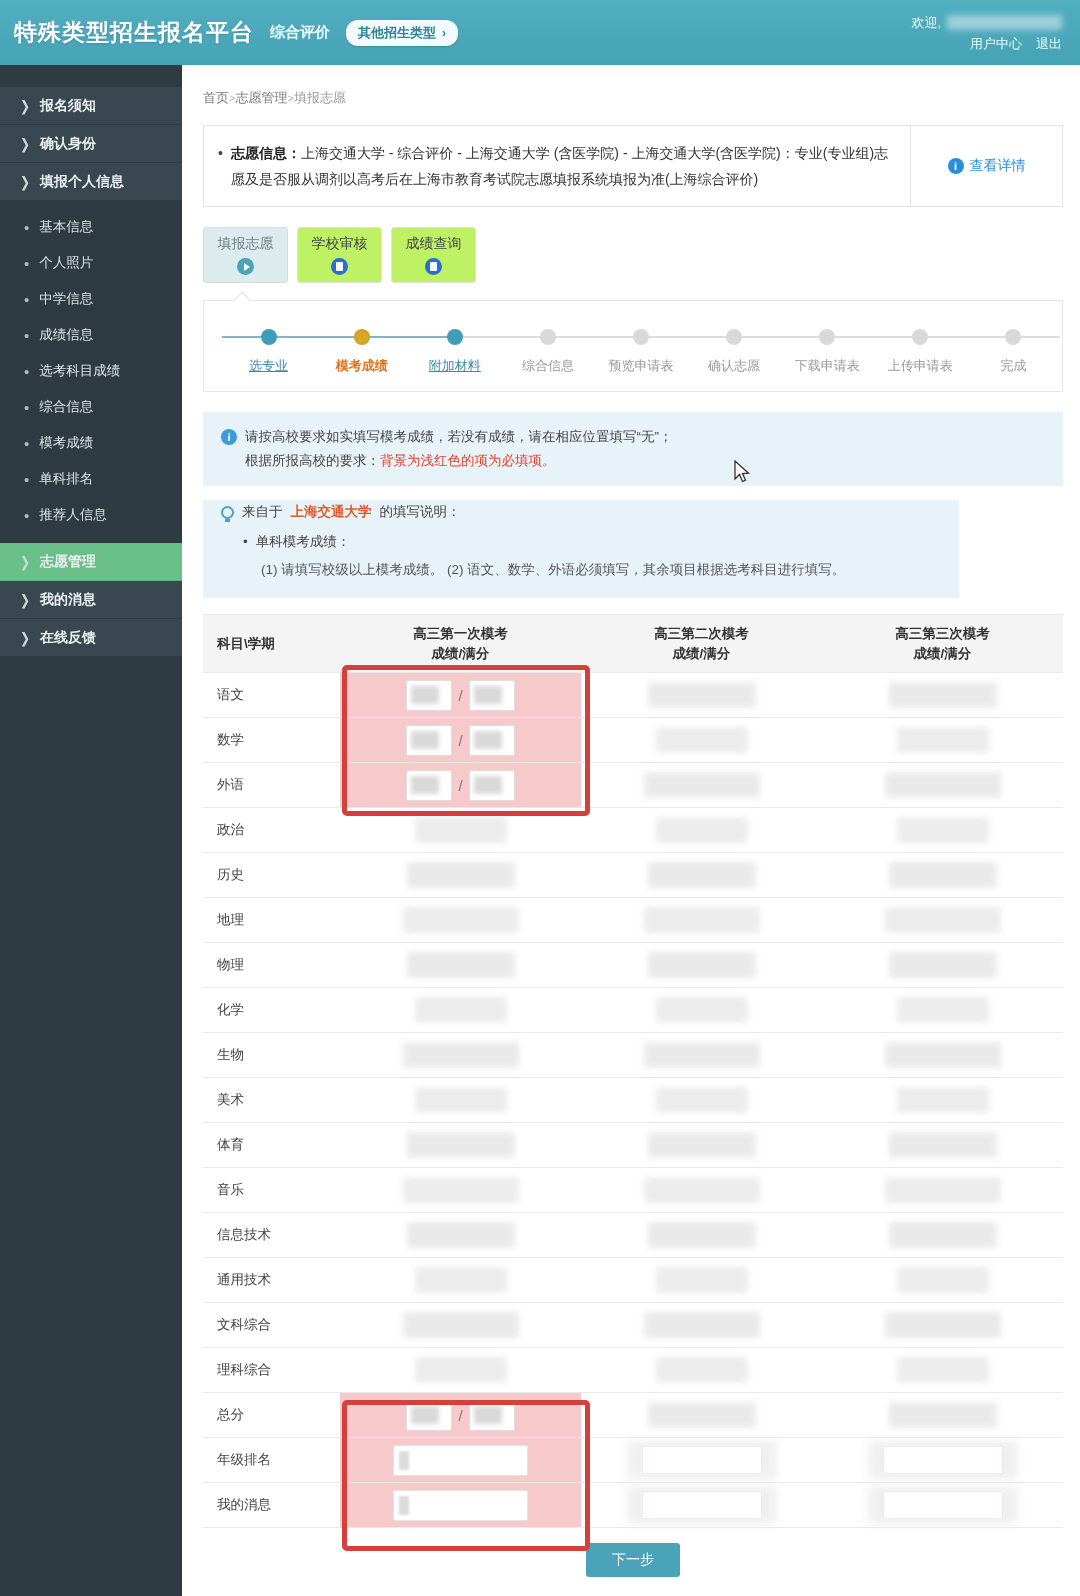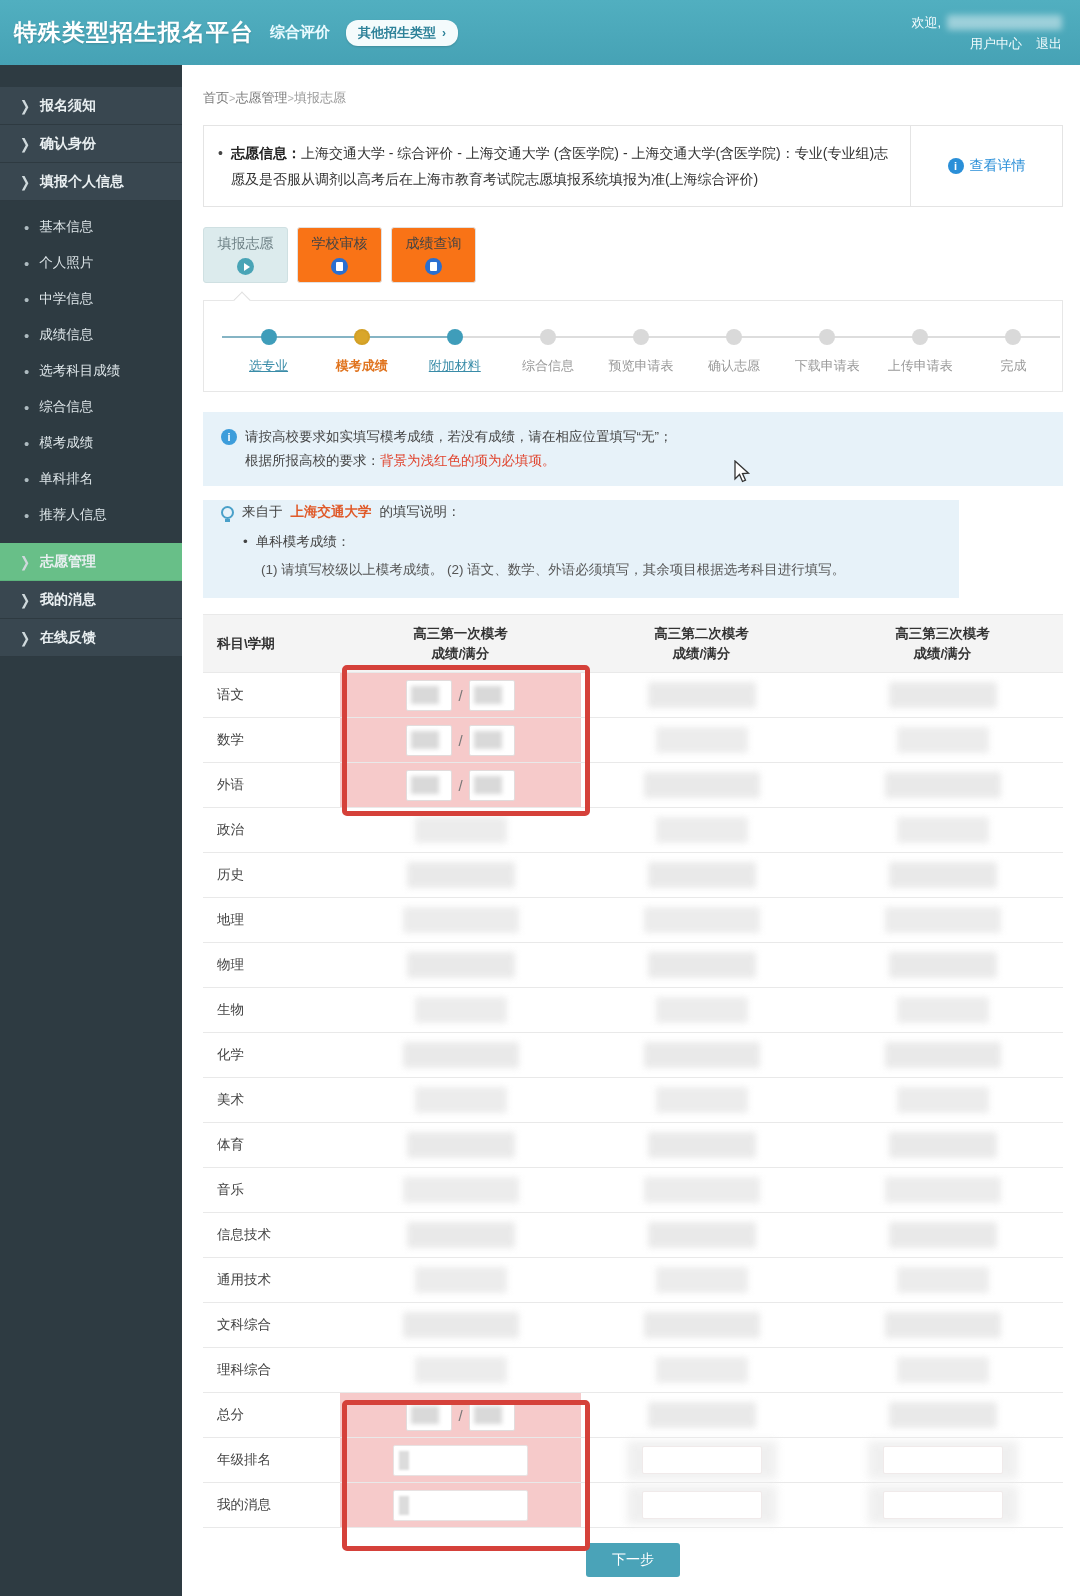--- a/index.html
+++ b/index.html
@@ -67,21 +67,21 @@
   .info-bar-detail {
     width:152px; border-left:1px solid #e4e4e4; display:flex; align-items:center;
     justify-content:center; gap:6px; color:#2a8fd8; font-size:14px; cursor:pointer;
   }
   .i-circle { width:16px; height:16px; border-radius:50%; background:#2a8fd8; color:#fff;
     font-size:11px; font-weight:bold; display:inline-flex; align-items:center;
     justify-content:center; font-style:normal; }
   
   .tabs { margin-top:20px; display:flex; gap:9px; }
   .tab-card {
-    width:85px; height:56px; border:1px solid #e1e1e1; background:#f97316; border-radius:3px;
+    width:85px; height:56px; border:1px solid #e1e1e1; background:#bef264; border-radius:3px;
     display:flex; flex-direction:column; align-items:center; justify-content:center;
     gap:5px; cursor:pointer; font-size:14px; color:#444;
   }
   .tab-card.active { background:#dcebed; border-color:#cfe0e2; color:#6c7f84; }
   .tab-icon { width:17px; height:17px; border-radius:50%; background:#2a6fd0;
     display:flex; align-items:center; justify-content:center; }
   .tab-card.active .tab-icon { background:#49a4b6; }
   .tab-icon .play { width:0; height:0; border-left:6px solid #fff;
     border-top:4px solid transparent; border-bottom:4px solid transparent; margin-left:2px; }
   .tab-icon .doc { width:7px; height:9px; background:#fff; border-radius:1px; }
@@ -497,33 +497,33 @@
               <div class="blur-box"></div>
             </td>
             <td class="score-cell">
               <div class="blur-box"></div>
             </td>
             <td class="score-cell">
               <div class="blur-box"></div>
             </td>
           </tr>
           <tr>
+            <td class="row-label">化学</td>
+            <td class="score-cell">
+              <div class="blur-box"></div>
+            </td>
+            <td class="score-cell">
+              <div class="blur-box"></div>
+            </td>
+            <td class="score-cell">
+              <div class="blur-box"></div>
+            </td>
+          </tr>
+          <tr>
             <td class="row-label">生物</td>
-            <td class="score-cell">
-              <div class="blur-box"></div>
-            </td>
-            <td class="score-cell">
-              <div class="blur-box"></div>
-            </td>
-            <td class="score-cell">
-              <div class="blur-box"></div>
-            </td>
-          </tr>
-          <tr>
-            <td class="row-label">化学</td>
             <td class="score-cell">
               <div class="blur-box"></div>
             </td>
             <td class="score-cell">
               <div class="blur-box"></div>
             </td>
             <td class="score-cell">
               <div class="blur-box"></div>
             </td>
           </tr>

